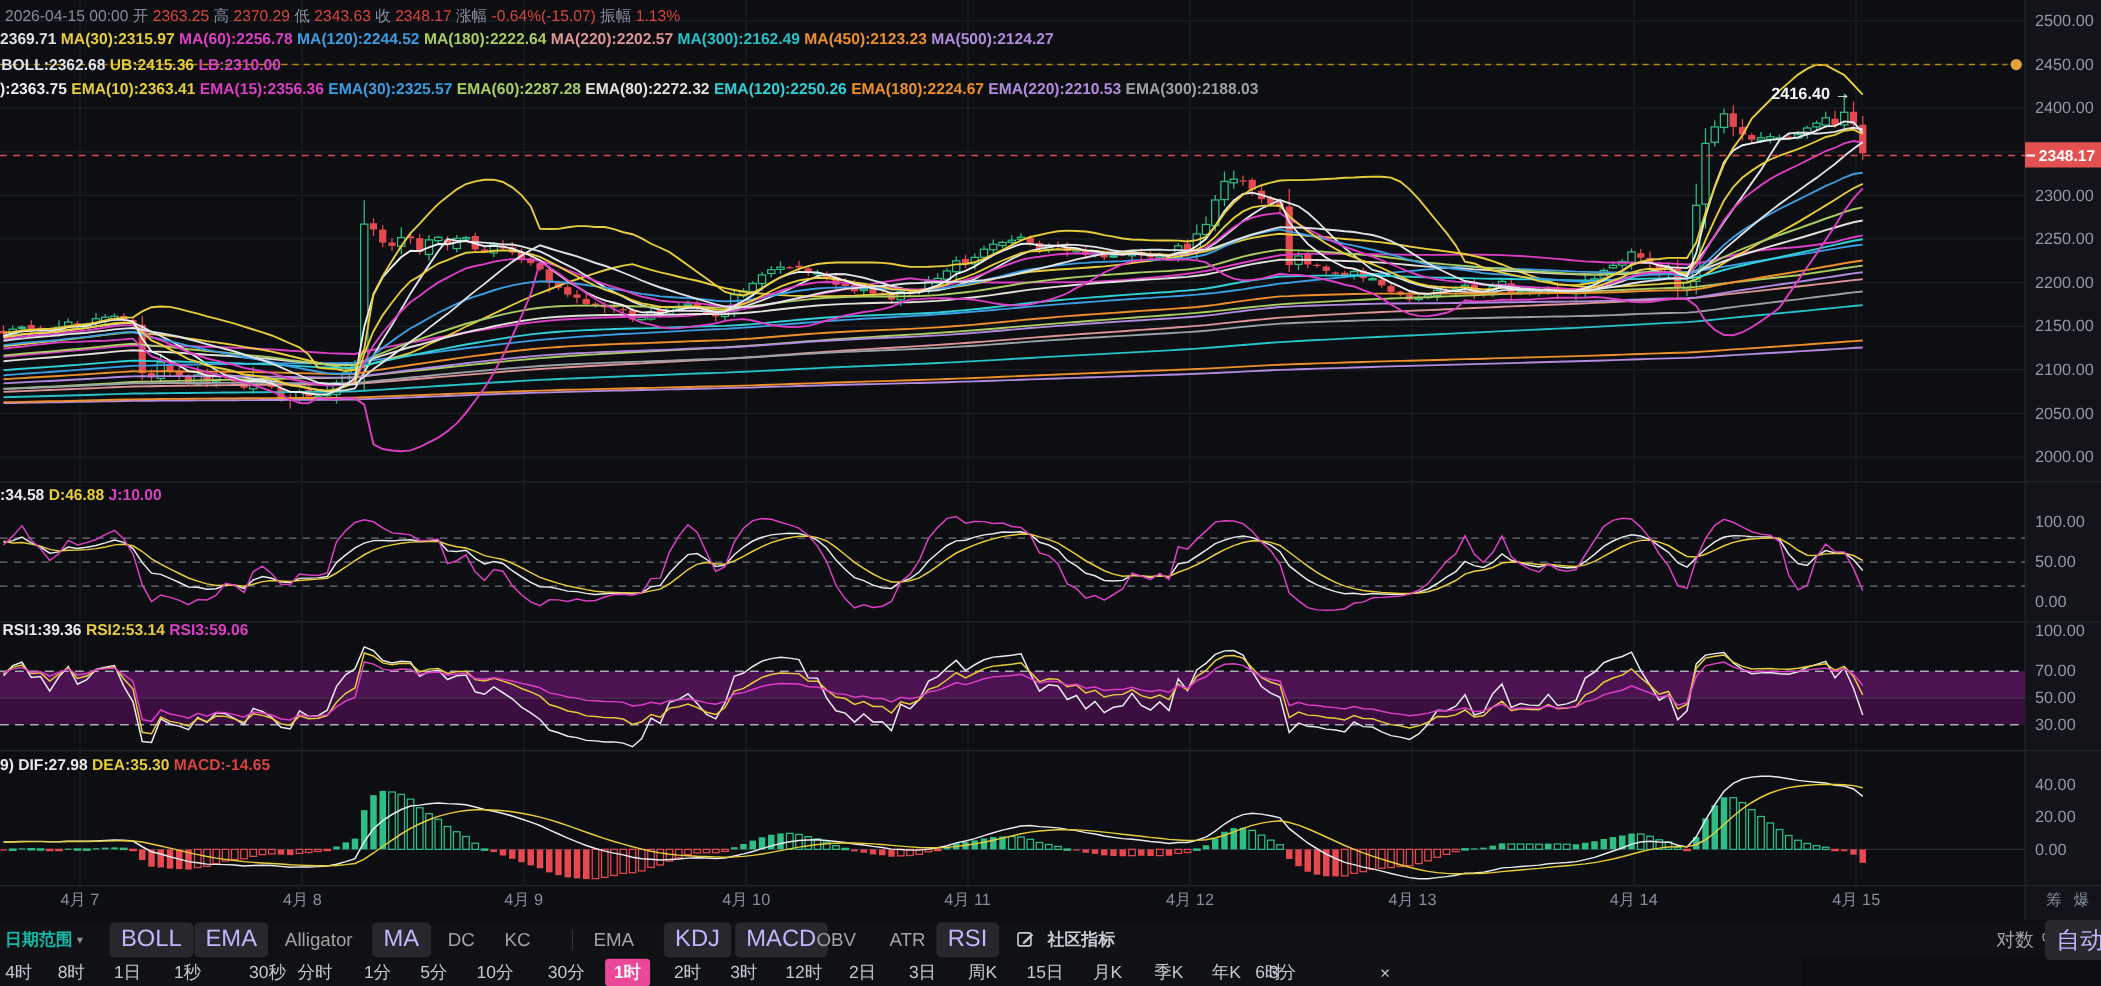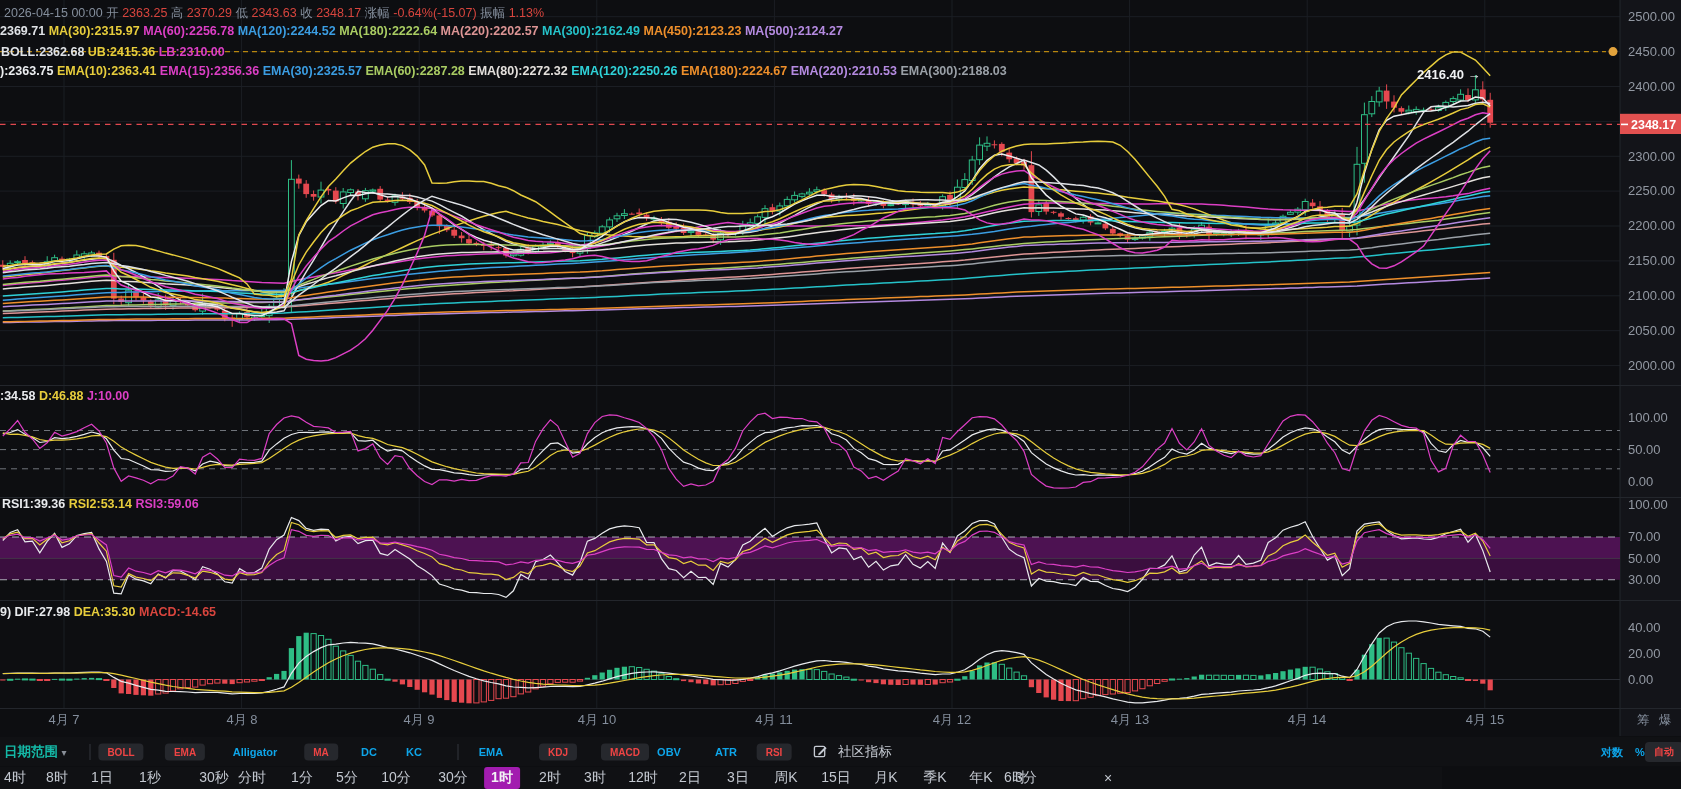--- a/index.html
+++ b/index.html
@@ -1,28 +1,28 @@
 <!DOCTYPE html>
 <html><head><meta charset="utf-8">
 <style>
 html,body{margin:0;padding:0;background:#0d0e11;width:1681px;height:789px;overflow:hidden}
 #app{position:relative;width:1681px;height:789px;background:#0d0e11;font-family:"Liberation Sans",sans-serif}
 .toolbar{position:absolute;top:737px;left:0;width:1681px;height:29px;background:#101114}
 .toolbar span{position:absolute;top:50%;transform:translate(-50%,-50%);white-space:nowrap}
 .drange{left:31px;font-size:13.5px;font-weight:bold;color:#14b8a6}
 .caret{left:64px;color:#8a9099;font-size:10px}
 .vsep{width:1px;height:16px;background:#33363c}
-.tbtn{font-size:10px;font-weight:bold;color:#ef4444;background:#26282d;border-radius:4px;padding:3px 9px}
-.tplain{font-size:11px;font-weight:bold;color:#0ea5e9}
+.tbtn{font-size:19px;font-weight:normal;color:#c4b5fd;background:#26282d;border-radius:4px;padding:3px 9px}
+.tplain{font-size:15px;font-weight:normal;color:#a3a3a3}
 .commicon{position:absolute;left:813px;top:7px;transform:none !important}
-.commlab{left:865px;font-size:13.5px;font-weight:normal;color:#c6cbd3}
+.commlab{left:865px;font-size:13.5px;font-weight:bold;color:#c6cbd3}
 .bbar{position:absolute;top:767px;left:0;width:1442px;height:22px;background:#101114}
 .bbar span{position:absolute;top:48%;transform:translate(-50%,-50%);white-space:nowrap;font-size:14px}
 .bitem{color:#c3c8d0}
-.bact{color:#f2f3f5;font-weight:bold;background:#a21caf;border-radius:3px;padding:2px 7px}
+.bact{color:#f2f3f5;font-weight:bold;background:#ec4899;border-radius:3px;padding:2px 7px}
 </style></head>
 <body>
 <div id="app">
 <svg width="1681" height="736" viewBox="0 0 1681 736" style="position:absolute;top:0;left:0;font-family:'Liberation Sans',sans-serif">
 <rect x="0" y="0" width="1681" height="736" fill="#0d0e11"></rect>
 <rect x="1620.0" y="0" width="61.0" height="736" fill="#131419"></rect>
 <defs>
         <clipPath id="cpMain">
           <rect x="0" y="0" width="1620" height="385"></rect>
         </clipPath>

